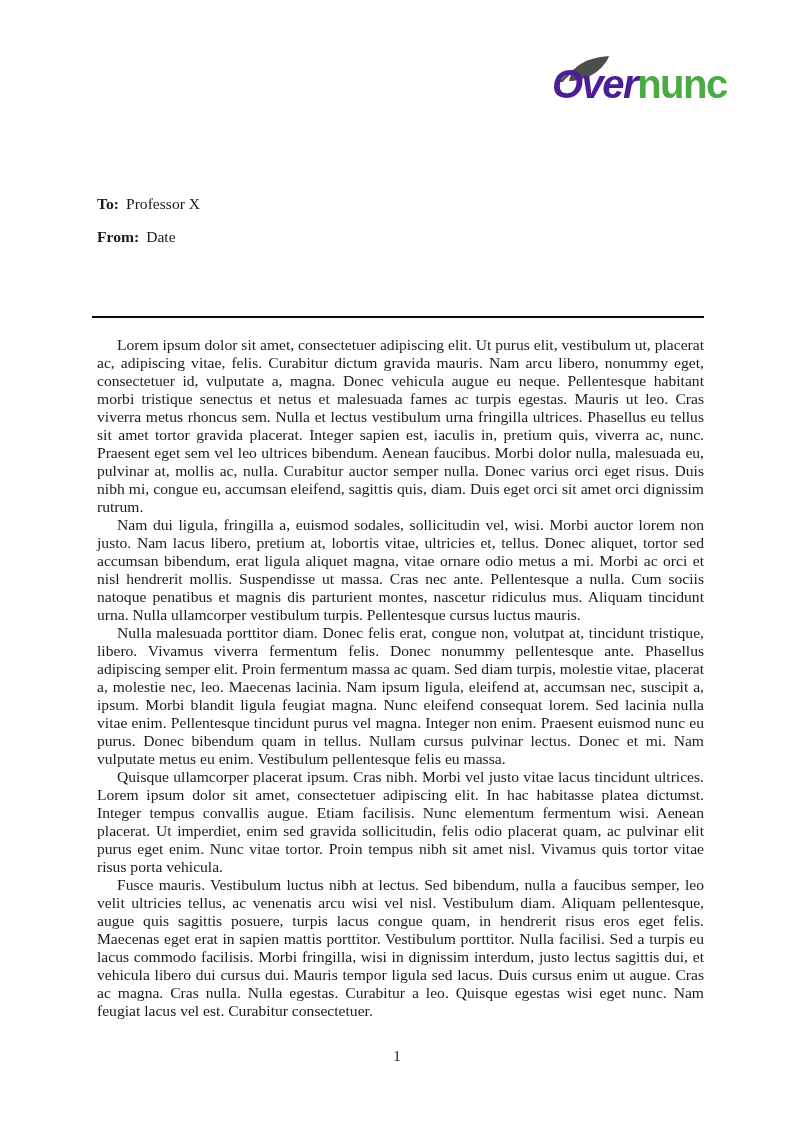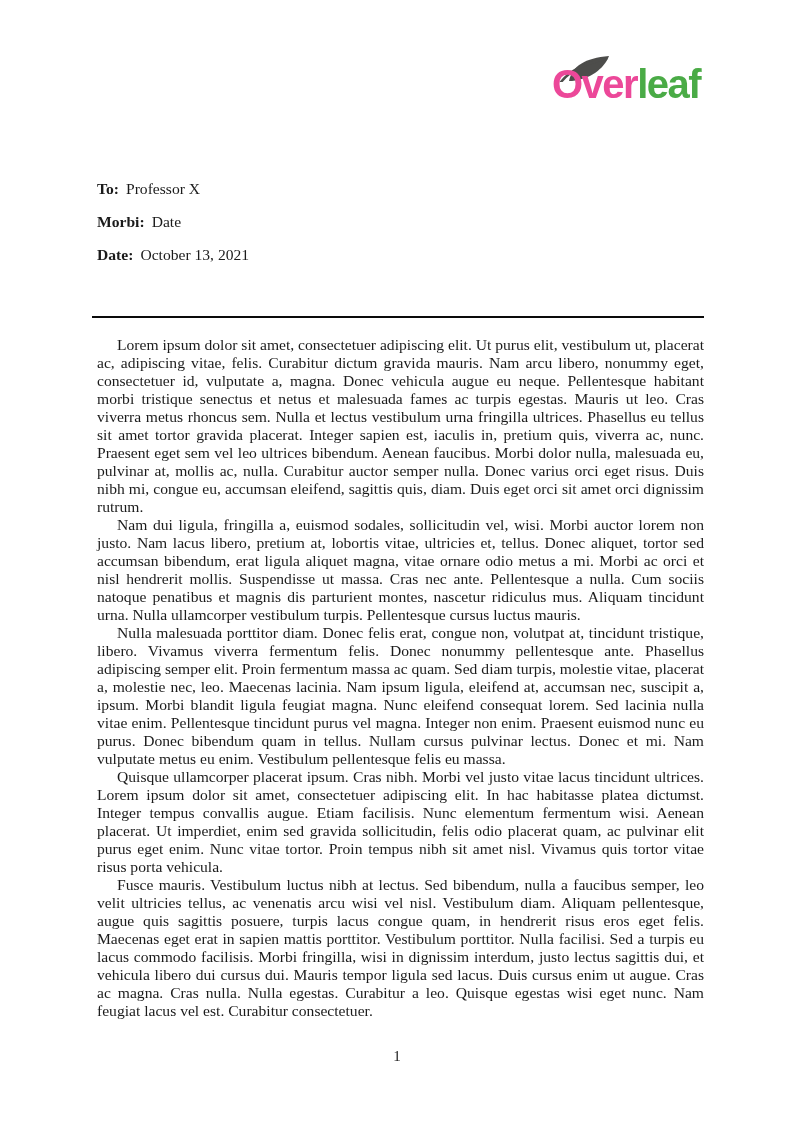--- a/index.html
+++ b/index.html
@@ -38,21 +38,21 @@
     font-family: "Liberation Sans", sans-serif;
     font-weight: bold;
     font-size: 40px;
     letter-spacing: -1.5px;
     line-height: 1;
   }
 
   
   .memo-header {
     position: absolute;
-    top: 179px;
+    top: 194px;
     left: 97px;
     width: 607px;
     display: flex;
     flex-direction: column;
     gap: 14px;
     font-size: 15.6px;
     line-height: 19px;
   }
   .memo-field .lbl { font-weight: bold; margin-right: 7px; }
 
@@ -92,32 +92,29 @@
 </head>
 <body>
 
 <div class="page">
 
   <div class="logo">
     <svg class="logo-leaf" viewBox="0 0 58 26" xmlns="http://www.w3.org/2000/svg">
       <path d="M10 25 C 13 10, 26 2, 50 0 C 45 13, 31 23, 13 25 Z" fill="#4d4d4b"></path>
       <path d="M2 26 C 9 17, 22 8, 47 3" fill="none" stroke="#4d4d4b" stroke-width="2.6" stroke-linecap="round"></path>
     </svg>
-    <div class="logo-text"><span style="color: #ec4899;">Over</span><span style="color: rgb(74, 171, 70);">leaf</span></div>
+    <div class="logo-text"><span style="color: #4c1d95; font-style: italic;">Over</span><span style="color: rgb(74, 171, 70);">nunc</span></div>
   </div>
 
   <div class="memo-header">
     <div class="memo-field">
       <span class="lbl">To:</span><span class="val">Professor X</span>
     </div>
     <div class="memo-field">
-      <span class="lbl">Morbi:</span><span class="val">Date</span>
-    </div>
-    <div class="memo-field">
-      <span class="lbl">Date:</span><span class="val">October 13, 2021</span>
+      <span class="lbl">From:</span><span class="val">Date</span>
     </div>
   </div>
 
   <div class="rule"></div>
 
   <div class="memo-body">
     <p>Lorem ipsum dolor sit amet, consectetuer adipiscing elit. Ut purus elit, vestibulum ut, placerat ac, adipiscing vitae, felis. Curabitur dictum gravida mauris. Nam arcu libero, nonummy eget, consectetuer id, vulputate a, magna. Donec vehicula augue eu neque. Pellentesque habitant morbi tristique senectus et netus et malesuada fames ac turpis egestas. Mauris ut leo. Cras viverra metus rhoncus sem. Nulla et lectus vestibulum urna fringilla ultrices. Phasellus eu tellus sit amet tortor gravida placerat. Integer sapien est, iaculis in, pretium quis, viverra ac, nunc. Praesent eget sem vel leo ultrices bibendum. Aenean faucibus. Morbi dolor nulla, malesuada eu, pulvinar at, mollis ac, nulla. Curabitur auctor semper nulla. Donec varius orci eget risus. Duis nibh mi, congue eu, accumsan eleifend, sagittis quis, diam. Duis eget orci sit amet orci dignissim rutrum.</p>
     <p>Nam dui ligula, fringilla a, euismod sodales, sollicitudin vel, wisi. Morbi auctor lorem non justo. Nam lacus libero, pretium at, lobortis vitae, ultricies et, tellus. Donec aliquet, tortor sed accumsan bibendum, erat ligula aliquet magna, vitae ornare odio metus a mi. Morbi ac orci et nisl hendrerit mollis. Suspendisse ut massa. Cras nec ante. Pellentesque a nulla. Cum sociis natoque penatibus et magnis dis parturient montes, nascetur ridiculus mus. Aliquam tincidunt urna. Nulla ullamcorper vestibulum turpis. Pellentesque cursus luctus mauris.</p>
     <p>Nulla malesuada porttitor diam. Donec felis erat, congue non, volutpat at, tincidunt tristique, libero. Vivamus viverra fermentum felis. Donec nonummy pellentesque ante. Phasellus adipiscing semper elit. Proin fermentum massa ac quam. Sed diam turpis, molestie vitae, placerat a, molestie nec, leo. Maecenas lacinia. Nam ipsum ligula, eleifend at, accumsan nec, suscipit a, ipsum. Morbi blandit ligula feugiat magna. Nunc eleifend consequat lorem. Sed lacinia nulla vitae enim. Pellentesque tincidunt purus vel magna. Integer non enim. Praesent euismod nunc eu purus. Donec bibendum quam in tellus. Nullam cursus pulvinar lectus. Donec et mi. Nam vulputate metus eu enim. Vestibulum pellentesque felis eu massa.</p>
     <p>Quisque ullamcorper placerat ipsum. Cras nibh. Morbi vel justo vitae lacus tincidunt ultrices. Lorem ipsum dolor sit amet, consectetuer adipiscing elit. In hac habitasse platea dictumst. Integer tempus convallis augue. Etiam facilisis. Nunc elementum fermentum wisi. Aenean placerat. Ut imperdiet, enim sed gravida sollicitudin, felis odio placerat quam, ac pulvinar elit purus eget enim. Nunc vitae tortor. Proin tempus nibh sit amet nisl. Vivamus quis tortor vitae risus porta vehicula.</p>

